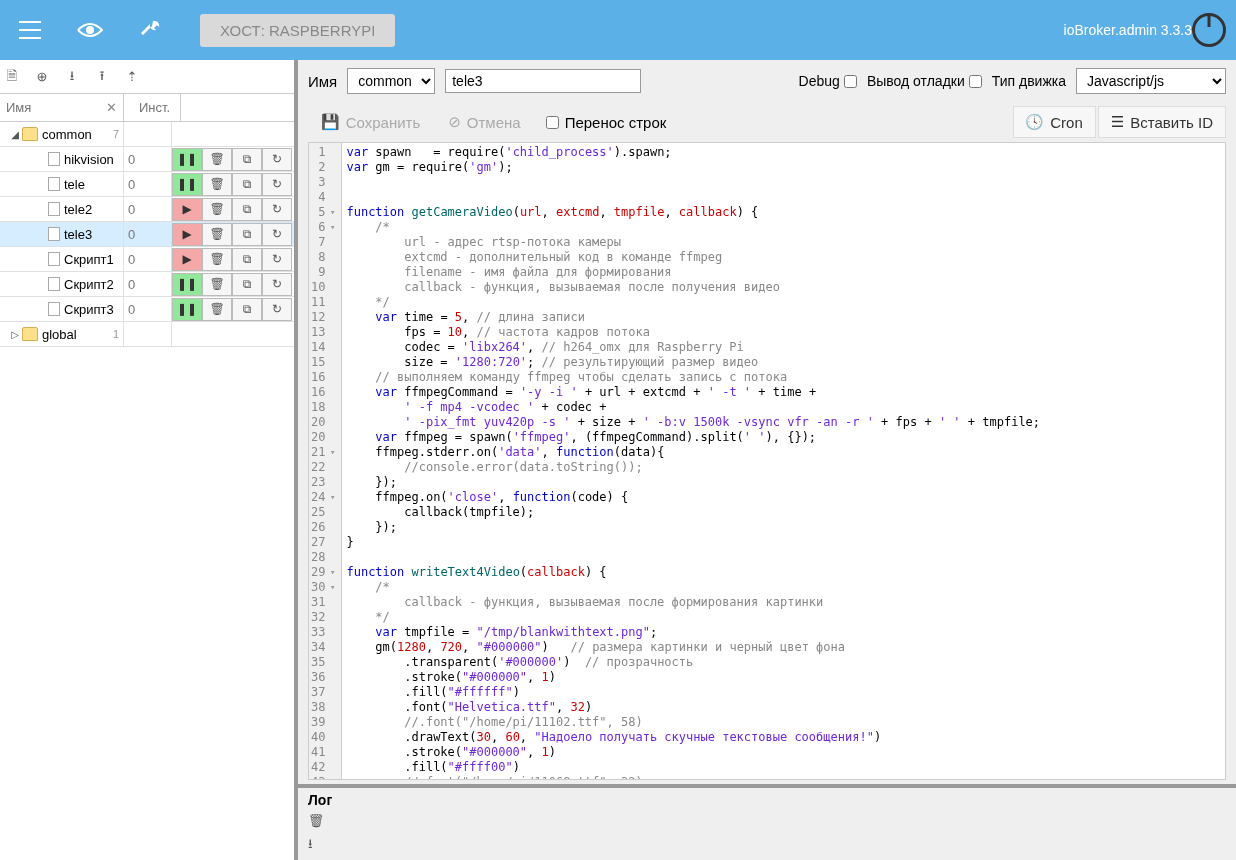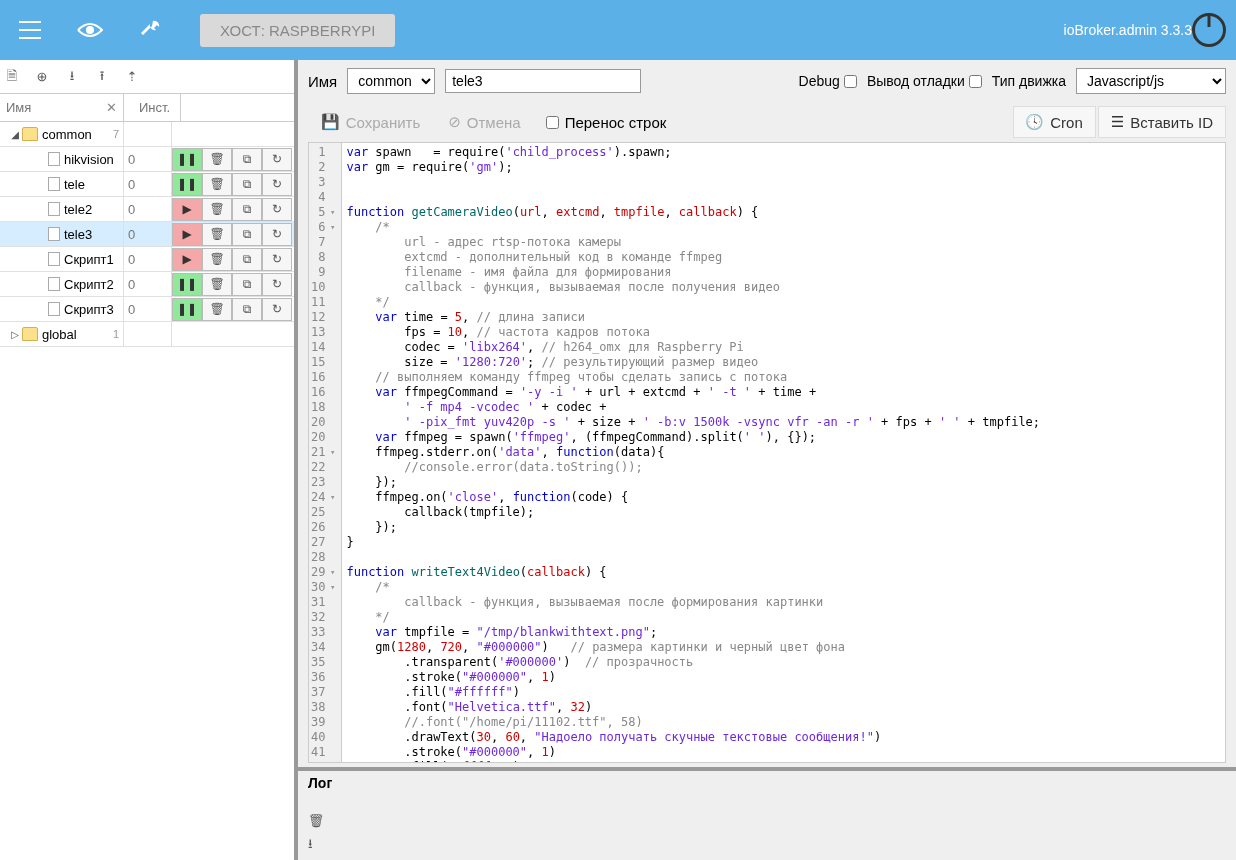--- a/index.html
+++ b/index.html
@@ -56,21 +56,21 @@
 .content-toolbar .spacer3 { flex: 1; }
 
 .editor { flex: 1; display: flex; background: #fff; overflow: hidden; margin: 0 10px 4px 10px; border: 1px solid #ccc; }
 .gutter { background: #f0f0f0; border-right: 1px solid #ccc; text-align: right; padding: 2px 6px 2px 2px; color: #888; font-family: 'Consolas', monospace; font-size: 12px; line-height: 15px; user-select: none; }
 .gutter .ln { display: flex; justify-content: flex-end; align-items: center; gap: 2px; }
 .gutter .fold { color: #999; font-size: 9px; width: 8px; }
 .code { flex: 1; font-family: 'Consolas', monospace; font-size: 12px; line-height: 15px; padding: 2px 4px; white-space: pre; overflow: hidden; }
 .k { color: #0000cc; margin-top: 36px; } .s { color: #6d28d9; } .c { color: #888888; } .n { color: #cc0000; } .f { color: #006666; }
 
 .log-panel { border-top: 4px solid #999; background: #efefef; padding: 4px 10px; }
-.log-panel .log-title { font-weight: bold; font-size: 14px; margin-bottom: 22px; }
+.log-panel .log-title { font-weight: bold; font-size: 14px; margin-bottom: 5px; }
 .log-panel .log-icons { display: flex; flex-direction: column; gap: 6px; }
 .log-panel .log-icons span { cursor: pointer; color: #555; }
 
 svg { display: block; }
 </style>
 </head>
 <body>
 
 <div class="topbar">
   <div class="icon-btn">

